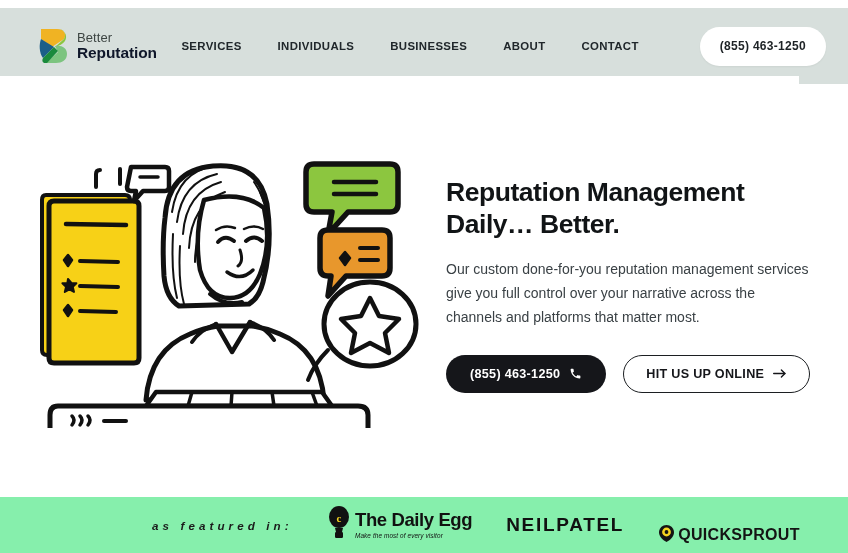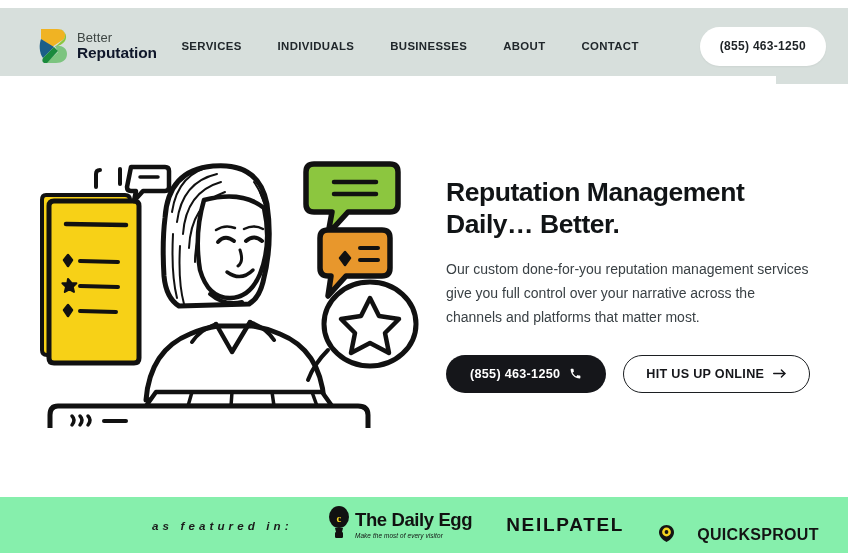--- a/index.html
+++ b/index.html
@@ -93,20 +93,21 @@
     box-shadow: 0 1px 2px rgba(0,0,0,.05);
   }
 
   
   .hero {
     position: absolute;
     left: 0; top: 76px;
     width: 776px;
     height: 415px;
     background: #ffffff;
+    padding-left: 23px;
   }
   .hero-art {
     position: absolute;
     left: 28px;
     top: 62px;
     width: 392px;
     height: 290px;
   }
   .hero-copy {
     position: absolute;
@@ -216,21 +217,21 @@
   }
   .logo-neilpatel {
     font-size: 19px;
     font-weight: bold;
     color: #111111;
     letter-spacing: 1.7px;
   }
   .logo-quicksprout {
     display: flex;
     align-items: center;
-    gap: 22px;
+    gap: 3px;
     margin-top: 20px;
   }
   .qs-text {
     font-size: 16px;
     font-weight: 600;
     color: #141414;
     letter-spacing: .3px;
   }
 </style>
 </head>

